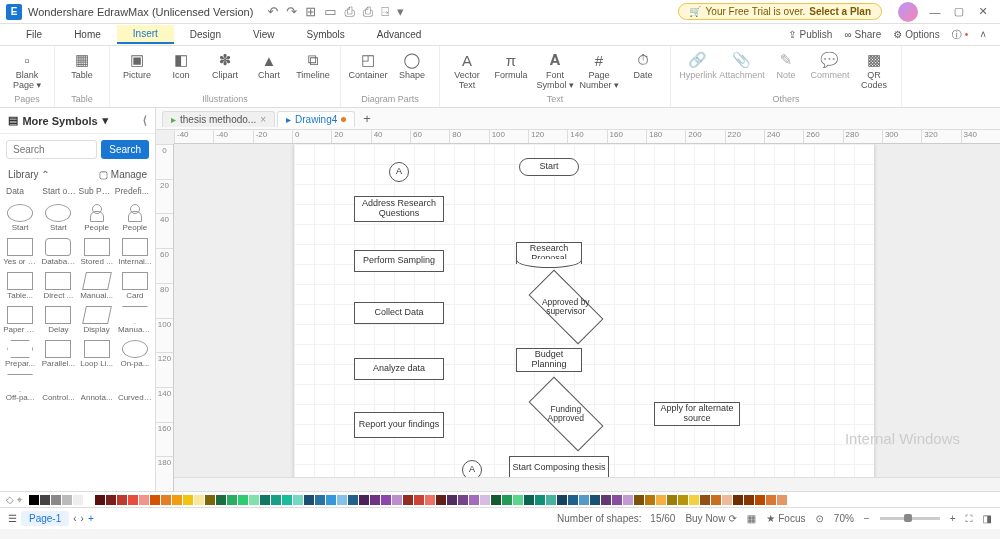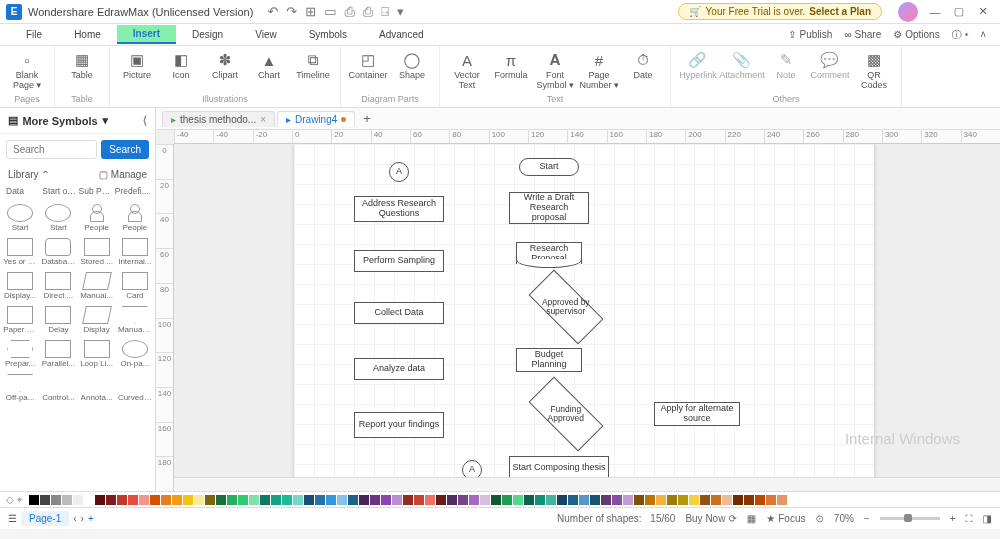--- a/index.html
+++ b/index.html
@@ -14,21 +14,21 @@
 .titlebar .spacer{flex:1}
 .trial-banner{background:#fff7d6;border:1px solid #f0c44c;border-radius:10px;padding:2px 10px;font-size:10px;color:#7a5a00;display:flex;align-items:center;gap:4px;margin-right:10px}
 .trial-banner b{font-weight:600}
 .avatar{width:20px;height:20px;border-radius:50%;background:linear-gradient(135deg,#b794f6,#f687b3);margin:0 6px}
 .win-btns{display:flex;gap:2px}
 .win-btns span{width:22px;height:18px;display:flex;align-items:center;justify-content:center;color:#666;font-size:11px}
 
 
 .menurow{height:22px;background:#fff;display:flex;align-items:center;padding:0 10px;gap:0;border-bottom:1px solid #e0e0e0}
 .menurow .m{padding:3px 16px;font-size:10px;color:#444;cursor:pointer}
-.menurow .m.active{background:#86efac;color:#1976d2;font-weight:700;border-bottom:2px solid #1976d2}
+.menurow .m.active{background:#fef9c3;color:#1976d2;font-weight:400;border-bottom:2px solid #1976d2}
 .menurow .right{margin-left:auto;display:flex;gap:4px;align-items:center;color:#555;font-size:10px}
 .menurow .right .ritem{display:flex;align-items:center;gap:3px;padding:2px 4px}
 
 
 .ribbon{height:62px;background:#fff;display:flex;align-items:stretch;border-bottom:1px solid #ddd}
 .rgroup{display:flex;flex-direction:column;border-right:1px solid #eee;padding:2px 6px}
 .rgroup .items{display:flex;gap:2px;flex:1;align-items:flex-start}
 .ritem-big{display:flex;flex-direction:column;align-items:center;justify-content:center;width:42px;padding:2px 1px;cursor:pointer;color:#555}
 .ritem-big .ico{width:20px;height:20px;display:flex;align-items:center;justify-content:center;font-size:15px;color:#666}
 .ritem-big .lbl{font-size:9px;text-align:center;line-height:1.1;margin-top:1px}
@@ -324,21 +324,21 @@
           <div class="shape-cell">
             <div class="sh "></div>
             <div class="slbl">Stored ...</div>
           </div>
           <div class="shape-cell">
             <div class="sh "></div>
             <div class="slbl">Internal...</div>
           </div>
           <div class="shape-cell">
             <div class="sh "></div>
-            <div class="slbl">Display...</div>
+            <div class="slbl">Table...</div>
           </div>
           <div class="shape-cell">
             <div class="sh "></div>
             <div class="slbl">Direct ...</div>
           </div>
           <div class="shape-cell">
             <div class="sh para"></div>
             <div class="slbl">Manual...</div>
           </div>
           <div class="shape-cell">
@@ -450,21 +450,20 @@
       <div class="canvas">
         <div class="page">
           <div class="node circ" style="left:95px;top:18px">A</div>
           <div class="node" style="left:60px;top:52px;width:90px;height:26px">Address Research Questions</div>
           <div class="node" style="left:60px;top:106px;width:90px;height:22px">Perform Sampling</div>
           <div class="node" style="left:60px;top:158px;width:90px;height:22px">Collect Data</div>
           <div class="node" style="left:60px;top:214px;width:90px;height:22px">Analyze data</div>
           <div class="node" style="left:60px;top:268px;width:90px;height:26px">Report your findings</div>
 
           <div class="node pill" style="left:225px;top:14px;width:60px;height:18px">Start</div>
-          <div class="node" style="left:215px;top:48px;width:80px;height:32px">Write a Draft Research proposal</div>
           <div class="node doc" style="left:222px;top:98px;width:66px;height:22px">Research Proposal</div>
           <div class="node diamond" style="left:237px;top:145px">
               <span>Approved by supervisor</span>
             </div>
           <div class="node" style="left:222px;top:204px;width:66px;height:24px">Budget Planning</div>
           <div class="node diamond" style="left:237px;top:252px">
               <span>Funding Approved</span>
             </div>
           <div class="node circ" style="left:168px;top:316px">A</div>
           <div class="node" style="left:215px;top:312px;width:100px;height:24px">Start Composing thesis</div>

